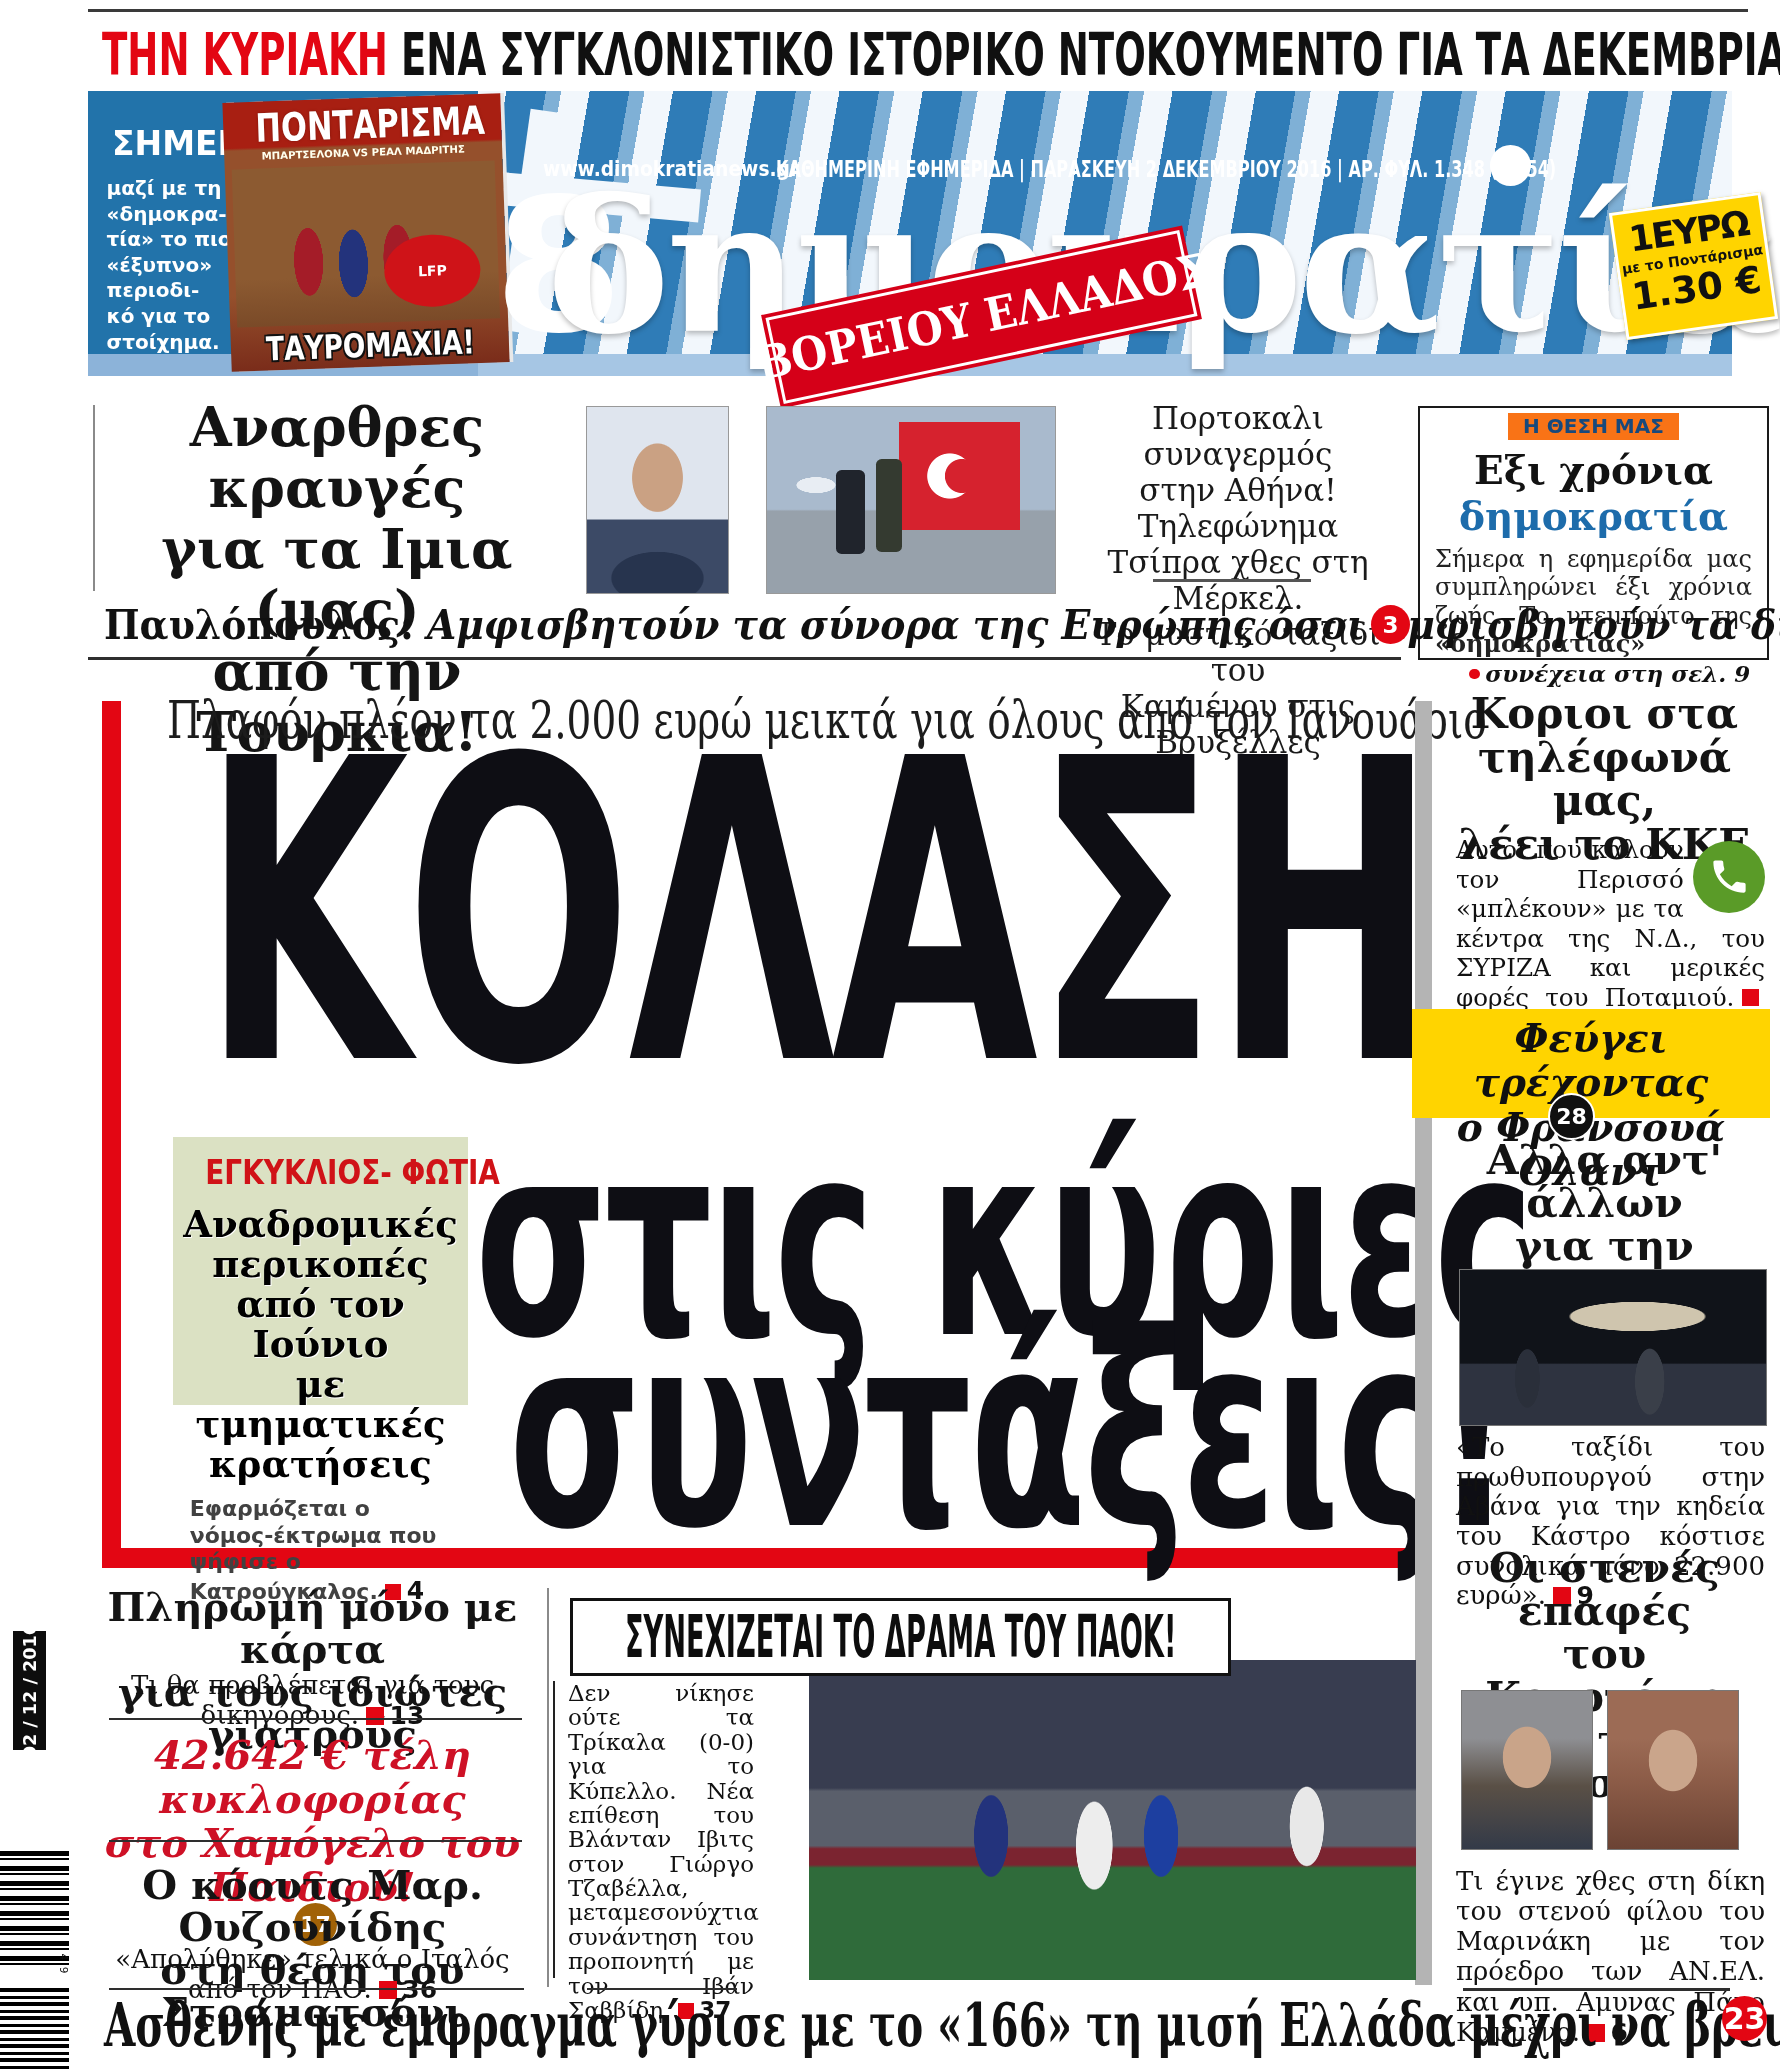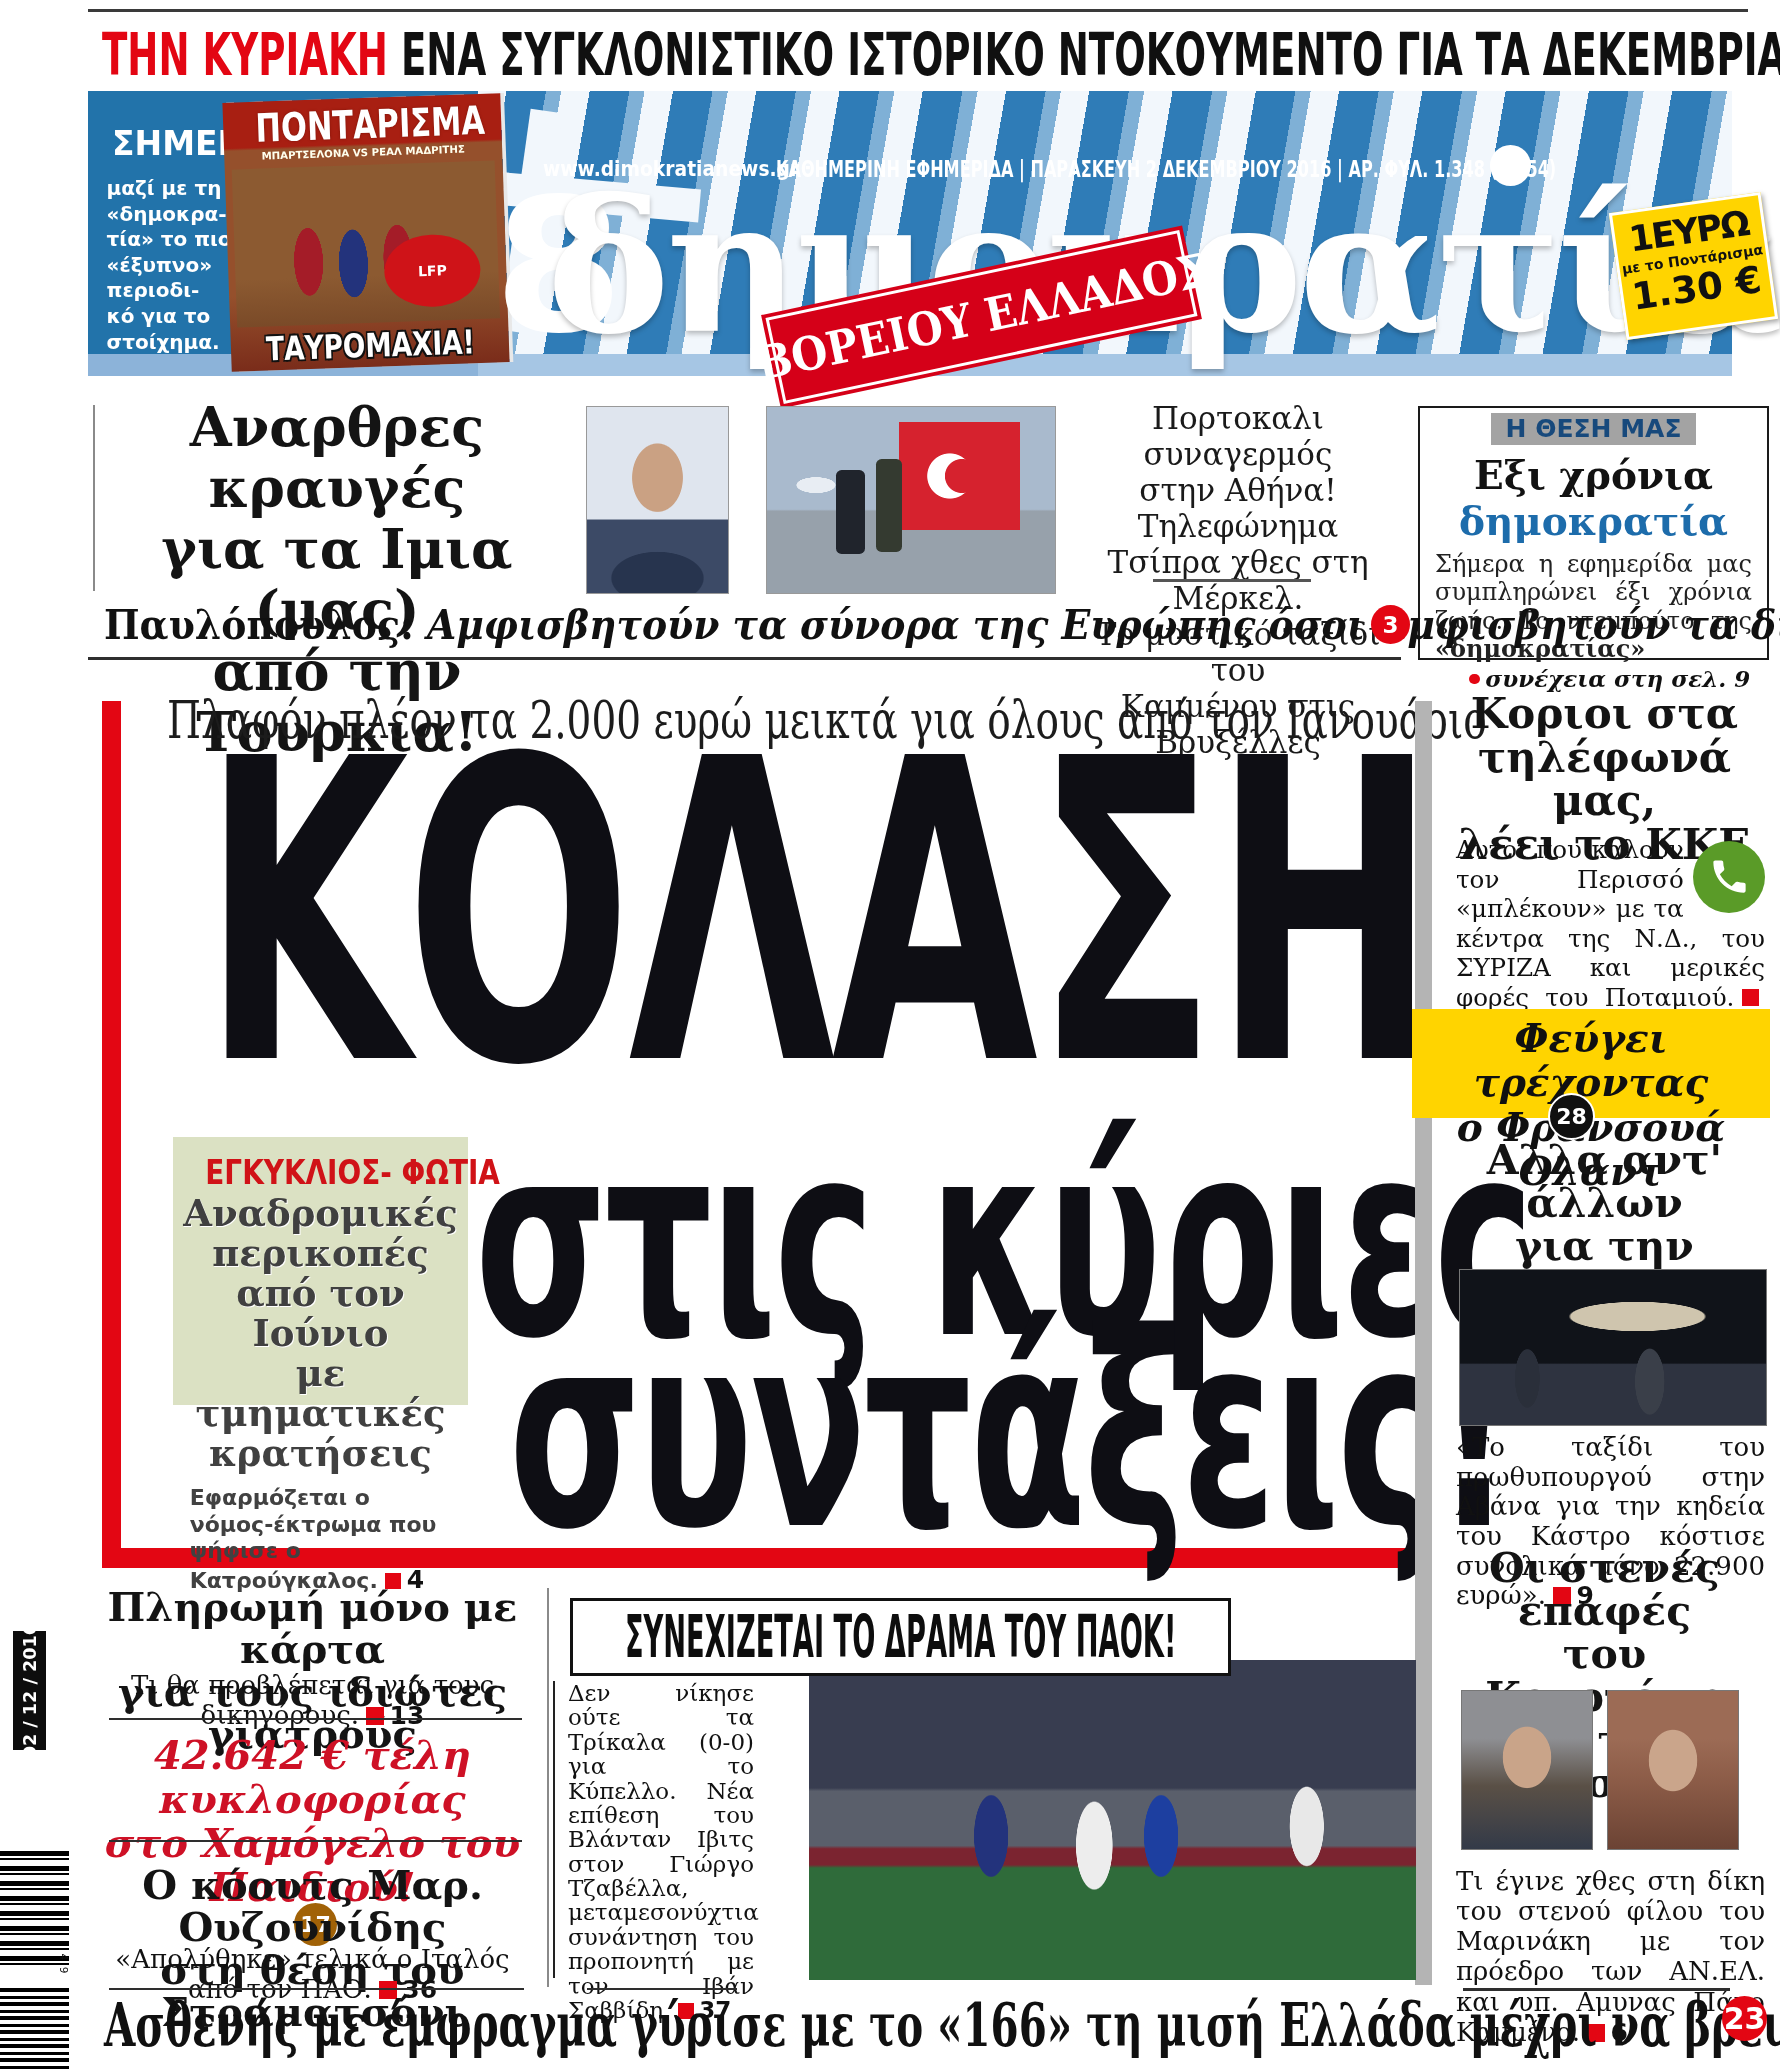--- a/index.html
+++ b/index.html
@@ -137,21 +137,21 @@
 
   <div class="abs pre center" style="left:1071px;top:401px;width:334px;font-size:31px;line-height:1.16;color:#1a1a1a;">Πορτοκαλι συναγερμός
 στην Αθήνα! Τηλεφώνημα
 Τσίπρα χθες στη Μέρκελ.
 Το μυστικό ταξίδι του
 Καμμένου στις Βρυξέλλες</div>
   <div class="rule" style="left:1153px;top:579px;width:158px;height:2.8px;background:#555;"></div>
 
   <div class="abs" style="left:1418px;top:406px;width:347px;height:250px;border:2.8px solid #1a1a1a;background:#fff;">
     <div class="center" style="margin-top:4.6px;">
-      <span class="sans" style="display:inline-block;background:#a3a3a3;color:#17497c;font-weight:bold;font-size:25px;padding:1.9px 15px;">Η ΘΕΣΗ ΜΑΣ</span>
+      <span class="sans" style="display:inline-block;background:#f97316;color:#17497c;font-weight:bold;font-size:20px;padding:1.9px 15px;">Η ΘΕΣΗ ΜΑΣ</span>
     </div>
     <div class="center serifB" style="font-size:39px;margin-top:7px;color:#121212;">Εξι χρόνια</div>
     <div class="center serifB bluetxt" style="font-size:39px;">δημοκρατία</div>
     <div class="just" style="margin:5.6px 15px 0 15px;font-size:24px;line-height:1.18;color:#222;">
       <span>Σήμερα η εφημερίδα μας συμπληρώνει έξι χρόνια ζωής. Το ντεμπούτο της </span><span class="serifB">«δημοκρατίας»</span>
     </div>
     <div style="text-align:right;margin:1.9px 16.7px 0 0;font-size:23px;">
       <span style="display:inline-block;width:10.2px;height:10.2px;border-radius:50%;background:#e30613;margin-right:5.6px;vertical-align:2.8px;"></span><span class="serifB" style="font-style:italic;">συνέχεια στη σελ. 9</span>
     </div>
   </div>
@@ -180,21 +180,21 @@
     <span class="condense kolasi" style="font-size:269px;transform:scaleX(0.63);letter-spacing:-3.7px;">στις κύριες</span>
   </div>
   <div class="abs" style="left:509px;top:1297px;">
     <span class="condense kolasi" style="font-size:269px;transform:scaleX(0.63);letter-spacing:-3.7px;">συντάξεις!</span>
   </div>
 
   <div class="abs greenbox" style="left:173px;top:1137px;width:295px;height:268px;">
     <div class="center" style="margin-top:15px;">
       <span class="condense sans redtxt" style="font-weight:bold;font-size:34px;transform:scaleX(0.82);transform-origin:50% 50%;">ΕΓΚΥΚΛΙΟΣ- ΦΩΤΙΑ</span>
     </div>
-    <div class="center serifB pre" style="font-size:37px;line-height:1.08;margin-top:2px;color:#404040;text-shadow:0.9px 0.9px 0 #fff;">Αναδρομικές
+    <div class="center serifB pre" style="font-size:37px;line-height:1.08;margin-top:13px;color:#000000;text-shadow:0.9px 0.9px 0 #fff;">Αναδρομικές
 περικοπές
 από τον Ιούνιο
 με τμηματικές
 κρατήσεις</div>
     <div style="margin:11px 16.7px 0 16.7px;font-size:22px;line-height:1.22;" class="sans">
       <span style="font-weight:bold;color:#414141;text-align:center;">Εφαρμόζεται ο νόμος-έκτρωμα που ψήφισε ο Κατρούγκαλος.</span><span class="sqr" style="width:16px;height:16px;"></span><span class="pgnum">4</span>
     </div>
   </div>
 
   <div class="abs" style="left:1415px;top:701px;width:16.7px;height:1284px;background:#b4b4b4;"></div>

